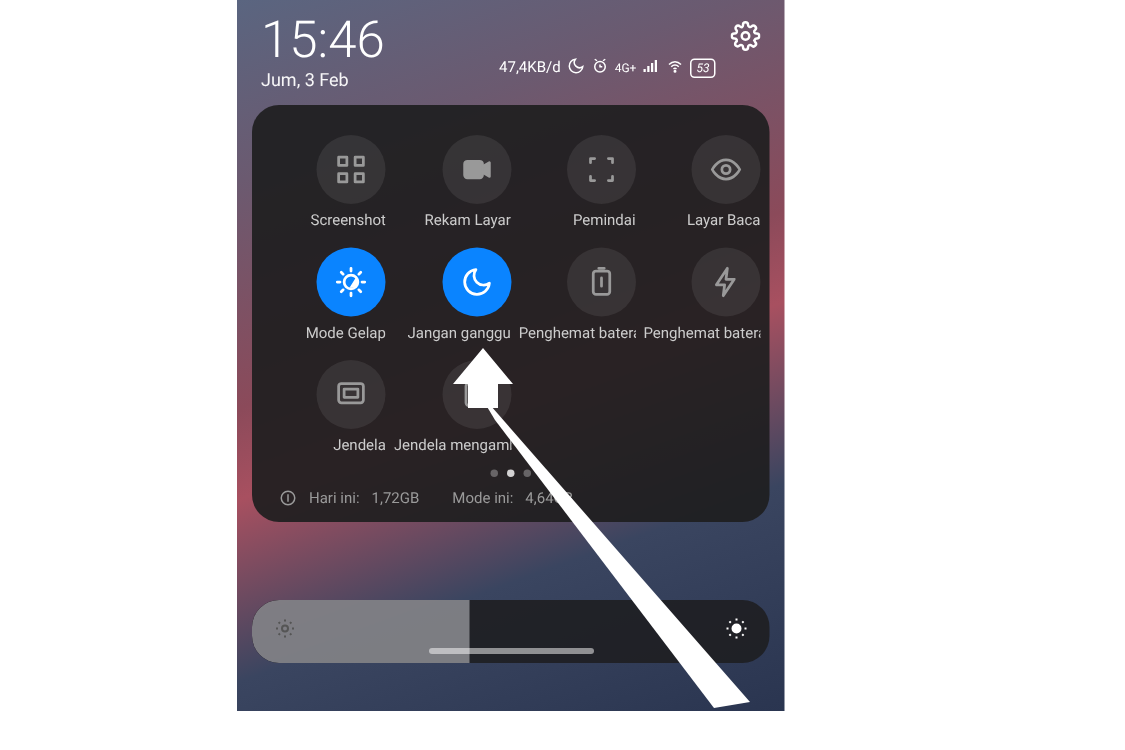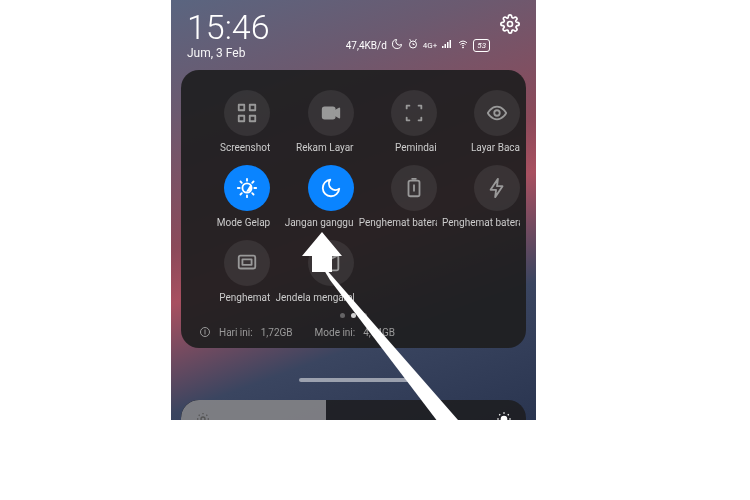--- a/index.html
+++ b/index.html
@@ -7,24 +7,24 @@
     padding: 0;
     width: 750px;
     height: 500px;
     background: #fff;
     font-family: -apple-system, BlinkMacSystemFont, "Segoe UI", Roboto, sans-serif;
     overflow: hidden;
     position: relative;
   }
   .phone-bg {
     position: absolute;
-    left: 171px;
+    left: 158px;
     top: 0;
     width: 365px;
-    height: 420px;
+    height: 474px;
     background: linear-gradient(160deg, #5a6580 0%, #6b5a70 20%, #8b4a5a 45%, #a85060 55%, #3a4560 75%, #2a3550 100%);
     overflow: hidden;
   }
   .status-bar {
     position: absolute;
     top: 10px;
     left: 0;
     right: 0;
     padding: 0 16px;
     display: flex;
@@ -257,21 +257,21 @@
           </div>
           <div class="tile-label">Penghemat baterai</div>
         </div>
         <div class="tile">
           <div class="tile-circle">
             <svg viewBox="0 0 24 24" fill="none" stroke="#999" stroke-width="2" stroke-linecap="round" stroke-linejoin="round">
               <rect x="3" y="4" width="18" height="14" rx="2"></rect>
               <rect x="7" y="8" width="10" height="6"></rect>
             </svg>
           </div>
-          <div class="tile-label">Penghemat</div>
+          <div class="tile-label">Jendela</div>
         </div>
         <div class="tile">
           <div class="tile-circle">
             <svg viewBox="0 0 24 24" fill="none" stroke="#999" stroke-width="2" stroke-linecap="round" stroke-linejoin="round">
               <rect x="4" y="4" width="16" height="16" rx="2"></rect>
               <path d="M9 9l10-5"></path>
             </svg>
           </div>
           <div class="tile-label">Jendela mengambang</div>
         </div>

